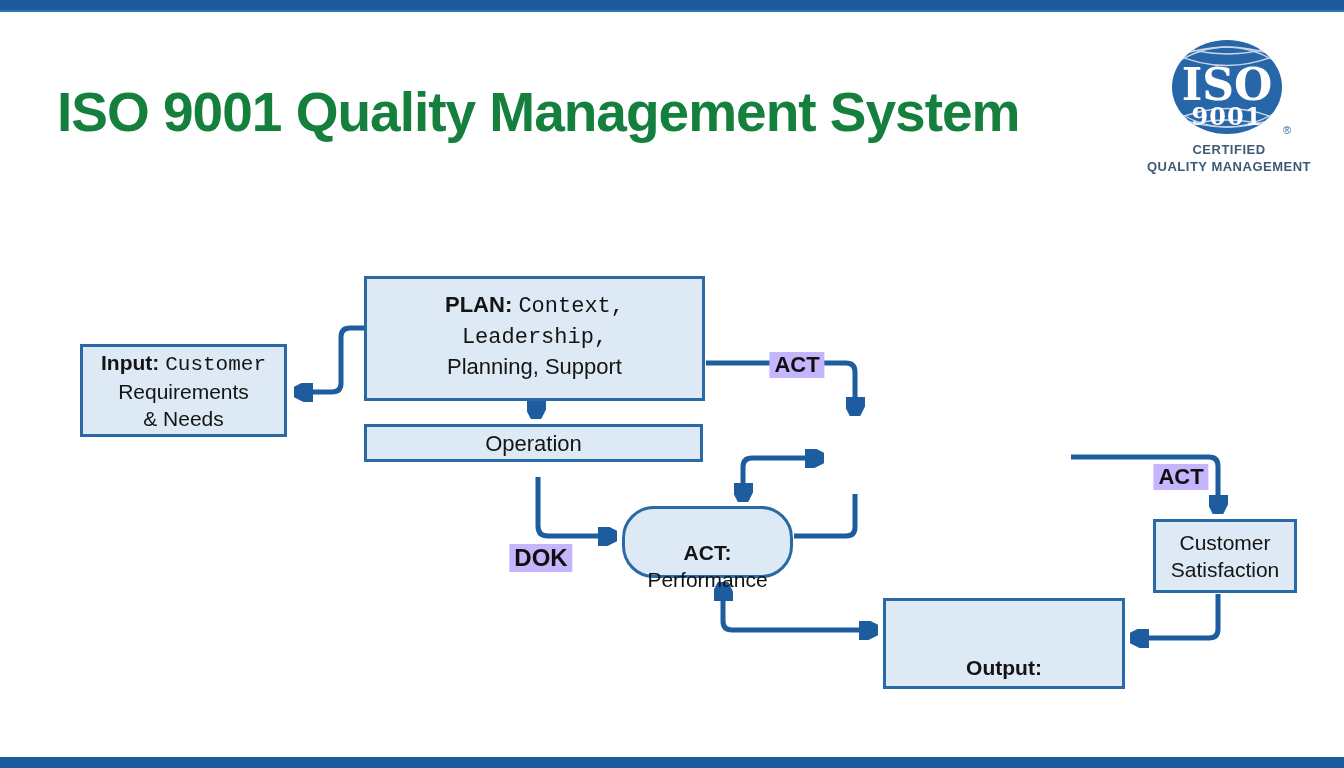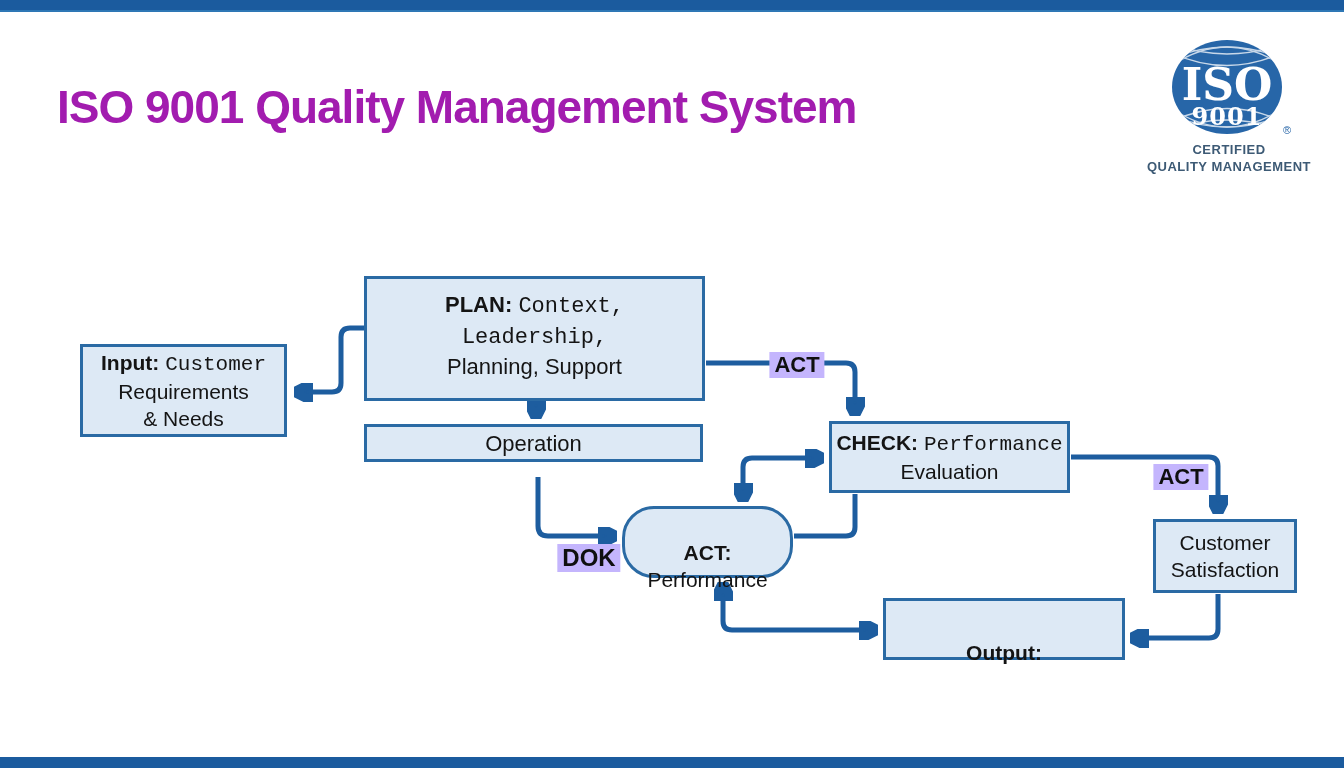--- a/index.html
+++ b/index.html
@@ -15,24 +15,24 @@
   .bar {
     position: absolute; left: 0; width: 1344px;
     background: #1b5b9e;
   }
   #top-bar { top: 0; height: 12px; border-bottom: 2px solid #2e77b5; }
   #bottom-bar { top: 757px; height: 11px; }
 
   #page-title {
     position: absolute;
     left: 57px; top: 80px;
-    font-size: 46px;
+    font-size: 55px;
     font-weight: bold;
     letter-spacing: -1px;
-    color: #a21caf;
+    color: #15803d;
     white-space: nowrap;
   }
 
   
   #logo-wrap { position: absolute; left: 1168px; top: 38px; width: 126px; height: 104px; }
   #logo-caption {
     position: absolute; left: 1109px; top: 141px; width: 240px;
     text-align: center;
     font-size: 13px; font-weight: bold;
     line-height: 17px;
@@ -60,34 +60,34 @@
   }
   .node .kw { font-weight: bold; margin-top: 47px; }
   .node .rest { margin-left: 0.28em; font-family: Liberation Mono, monospace; }
 
   #node-input   { left: 80px;  top: 344px; width: 207px; height: 93px; justify-content: center;  }
   #node-plan    { left: 364px; top: 276px; width: 341px; height: 125px; justify-content: flex-start; padding-top: 11px; font-size: 22px; line-height: 29px; }
   #node-operation { left: 364px; top: 424px; width: 339px; height: 38px; font-size: 22px; }
   #node-act     { left: 622px; top: 506px; width: 171px; height: 72px; border-radius: 32px;  }
   #node-check   { left: 829px; top: 421px; width: 241px; height: 72px;  }
   #node-customer{ left: 1153px; top: 519px; width: 144px; height: 74px; }
-  #node-output  { left: 883px; top: 598px; width: 242px; height: 62px;  }
+  #node-output  { left: 883px; top: 598px; width: 242px; height: 91px;  }
 
   
   .edge-label {
     position: absolute;
     transform: translate(-50%, -50%);
     font-weight: bold;
     color: #0f0f0f;
     background: #c4b5fd;
     padding: 0 5px;
     white-space: nowrap;
   }
   #label-act-top   { left: 797px;  top: 365px; font-size: 22px; }
-  #label-dok       { left: 541px;  top: 558px; font-size: 24px; margin-left: 48px; }
+  #label-dok       { left: 541px;  top: 558px; font-size: 24px; }
   #label-act-right { left: 1181px; top: 477px; font-size: 22px; }
 </style>
 </head>
 <body>
 
 <div id="stage">
 
   <div id="top-bar" class="bar"></div>
 
   <h1 id="page-title">ISO 9001 Quality Management System</h1>
@@ -150,24 +150,20 @@
 
   <div class="node" id="node-operation">
     <div>Operation</div>
   </div>
 
   <div class="node" id="node-act">
     <div class="kw">ACT:</div>
     <div>Performance</div>
   </div>
 
-  <div class="node" id="node-check">
-    <div><span class="kw">CHECK:</span><span class="rest">Performance</span></div>
-    <div>Evaluation</div>
-  </div>
 
   <div class="node" id="node-customer">
     <div>Customer</div>
     <div>Satisfaction</div>
   </div>
 
   <div class="node" id="node-output">
     <div class="kw">Output:</div>
   </div>
 

